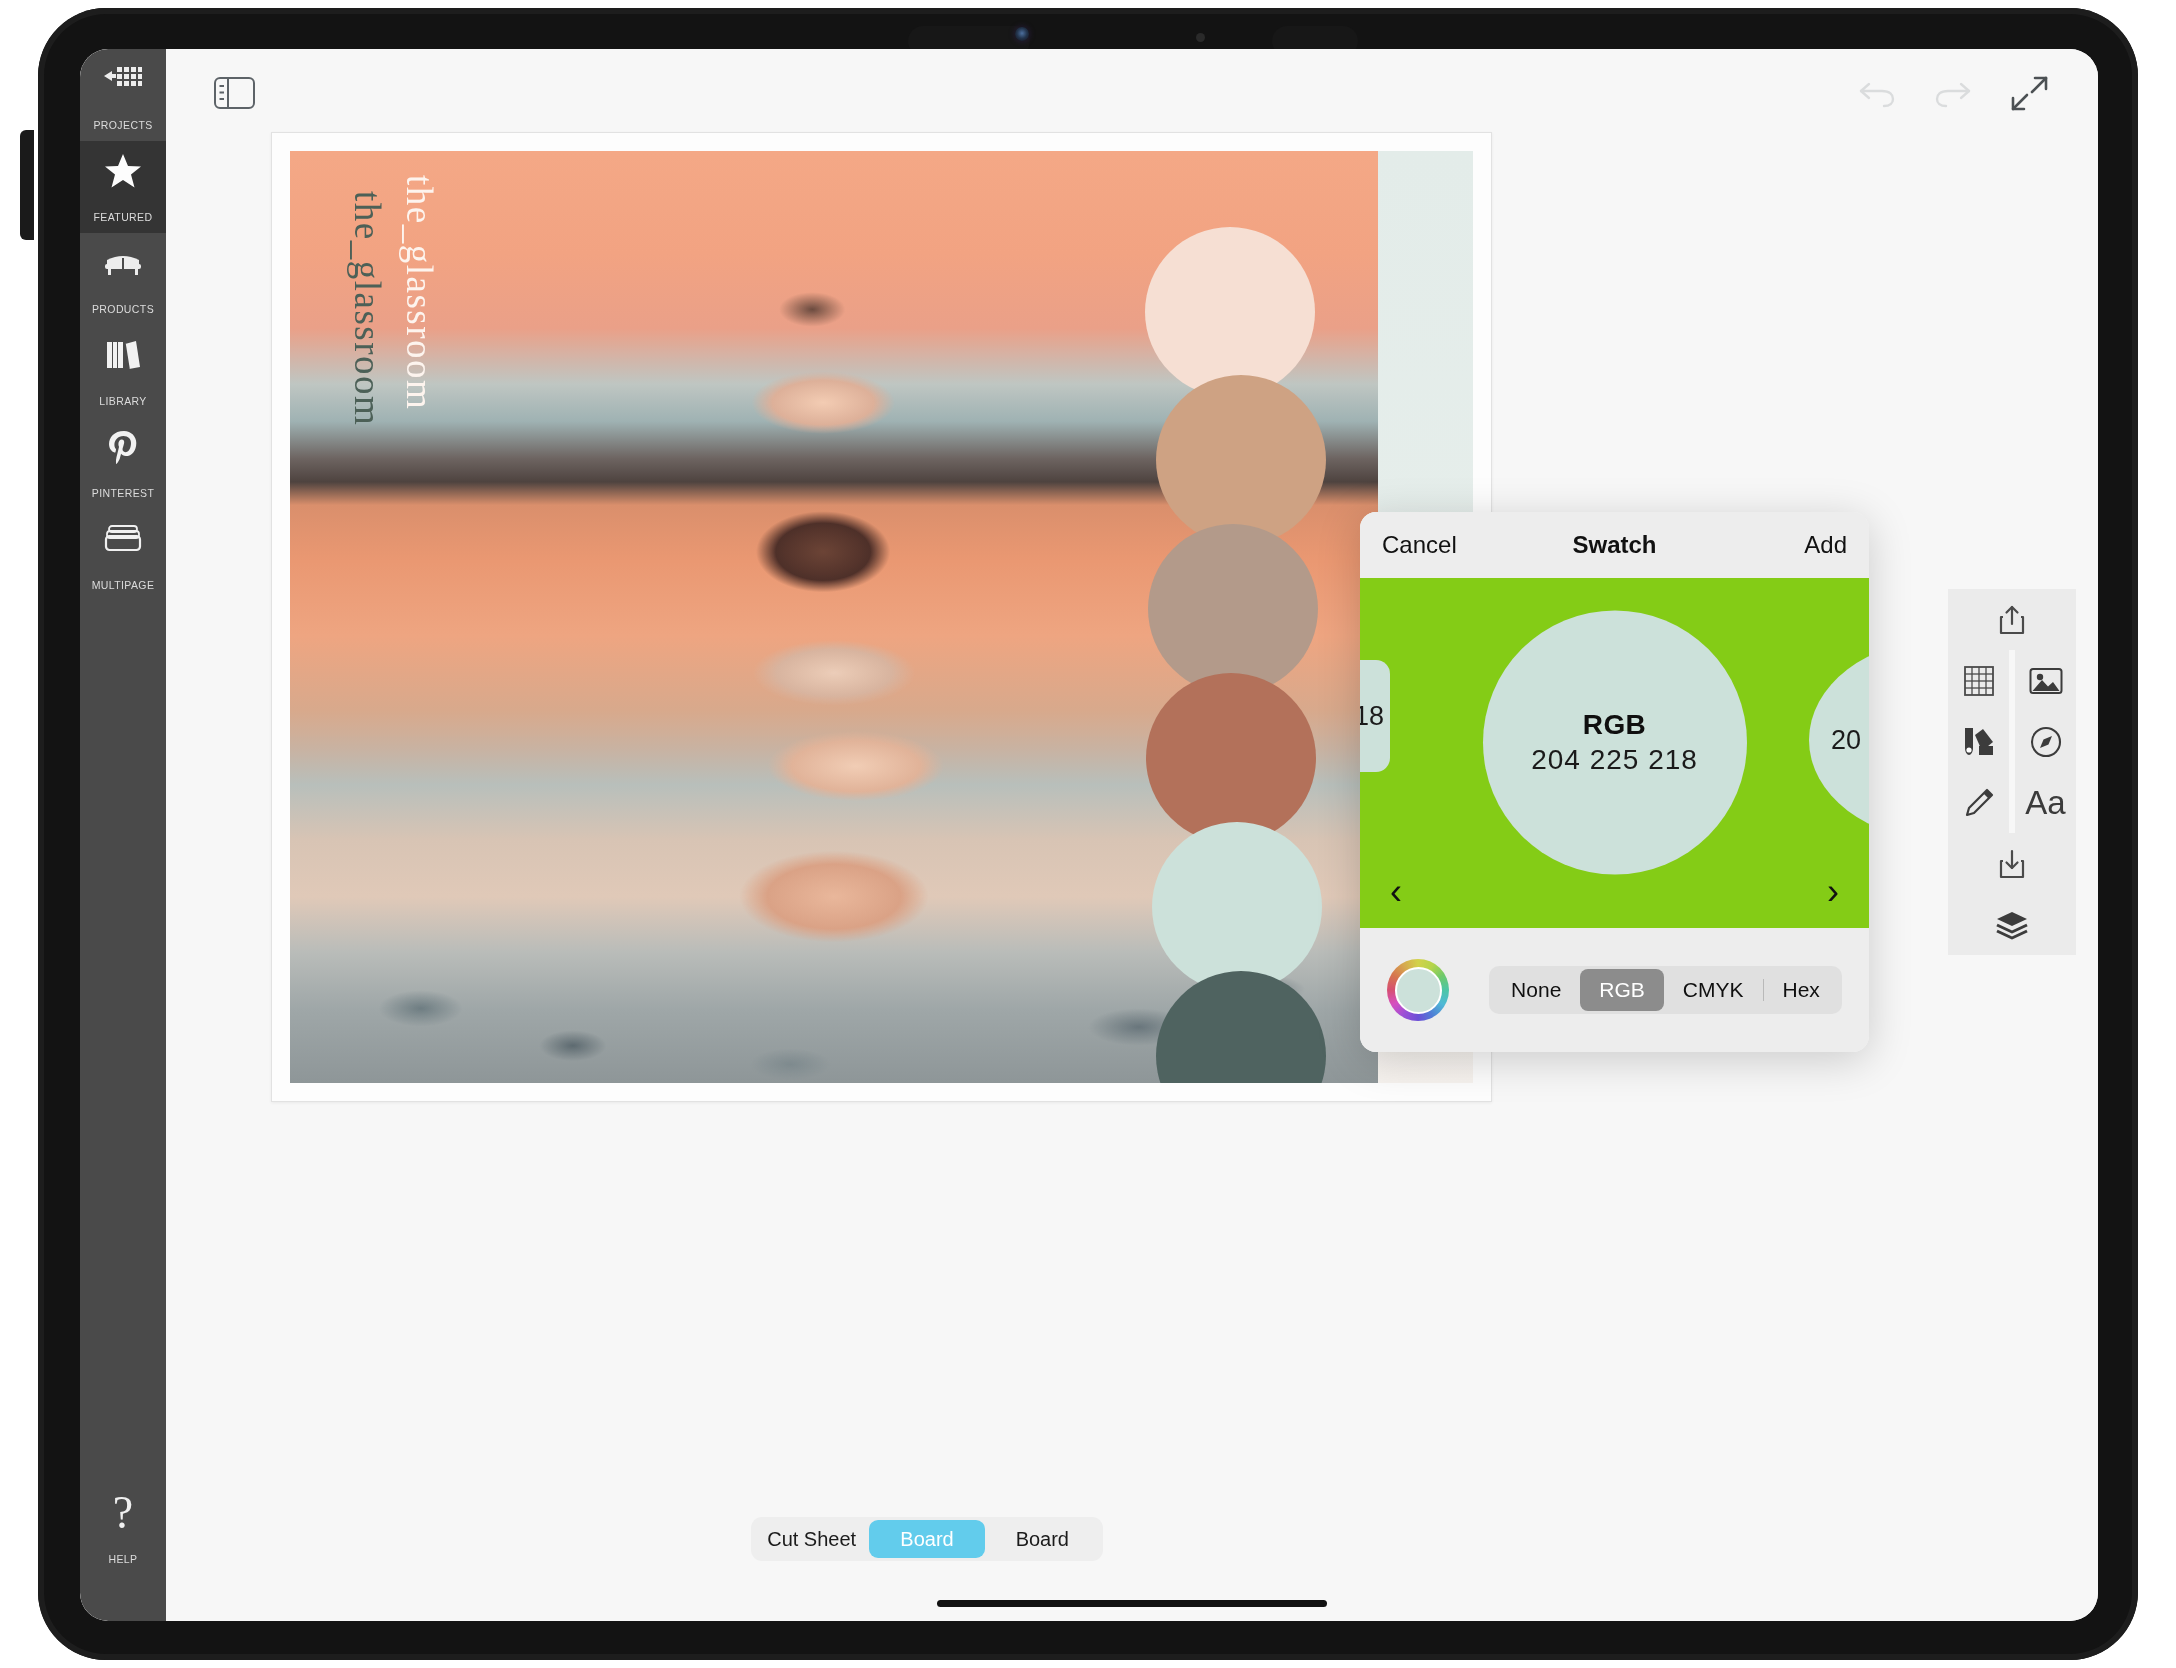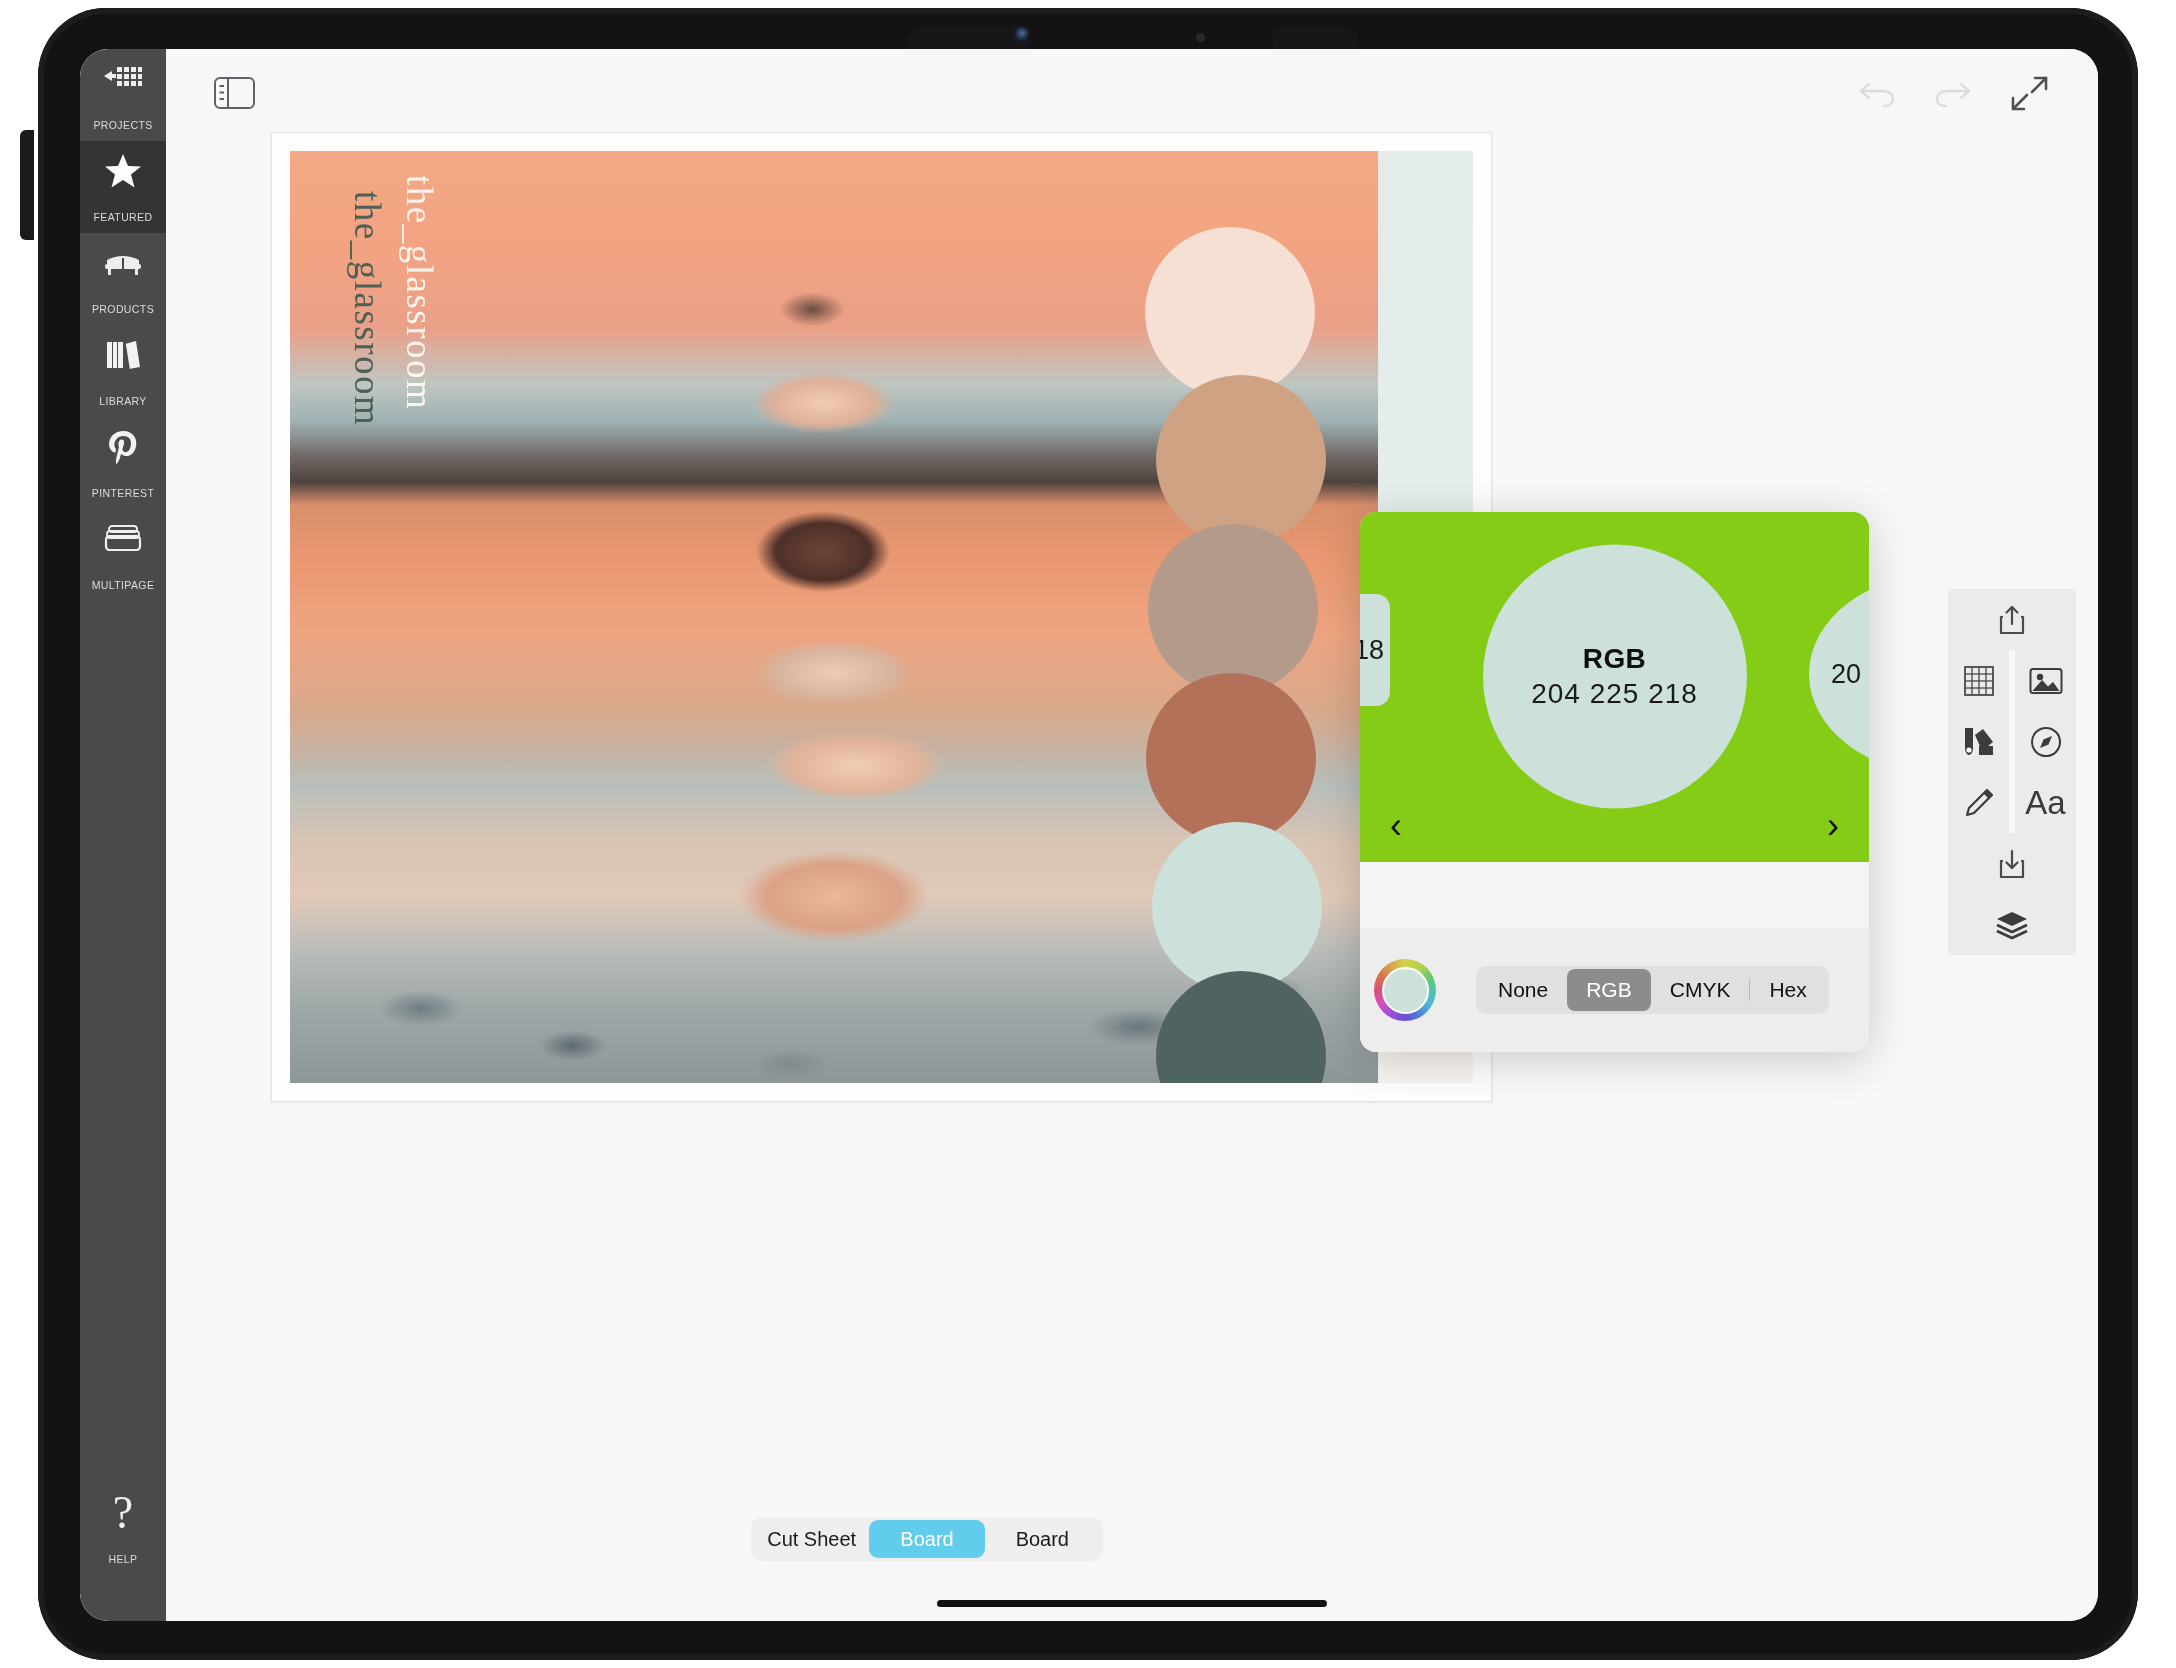--- a/index.html
+++ b/index.html
@@ -302,21 +302,22 @@
     cursor: pointer;
     font-family: "Liberation Sans", sans-serif;
   }
   #arrow-prev { left: 14px; }
   #arrow-next { right: 14px; }
   #modal-footer {
     position: absolute; left: 0; bottom: 0;
     width: 100%; height: 124px;
     background: #ededed;
     display: flex; align-items: center;
-    padding: 0 14px;
+    padding: 0 24px;
+    justify-content: center;
   }
   #color-wheel {
     width: 62px; height: 62px;
     border-radius: 50%;
     background: conic-gradient(from 0deg,
       #d2d24a, #b6d44a, #6fc96b, #4cc6a6, #4fb9d6, #4f7fd6,
       #6b4fd6, #9b4fd6, #d64fc0, #d64f72, #d6744f, #d6a84f, #d2d24a);
     display: flex; align-items: center; justify-content: center;
     cursor: pointer;
   }
@@ -575,20 +576,25 @@
             <path d="M2 21 L17 28 L32 21" fill="none" stroke="#3c3c3c" stroke-width="3" stroke-linejoin="round"></path>
           </svg>
         </div>
       </div>
 
       <div id="home-indicator"></div>
     </div>
 
     <div id="swatch-modal">
 
+      <div id="modal-header">
+        <div id="modal-cancel">Cancel</div>
+        <div id="modal-title">Swatch</div>
+        <div id="modal-add">Add</div>
+      </div>
 
       <div id="modal-body">
 
         <div class="prev-card" style="background:#cce1da;">
           <span>18</span>
         </div>
 
         <div class="next-card" style="background:#cce1da;">
           <span>20</span>
         </div>

